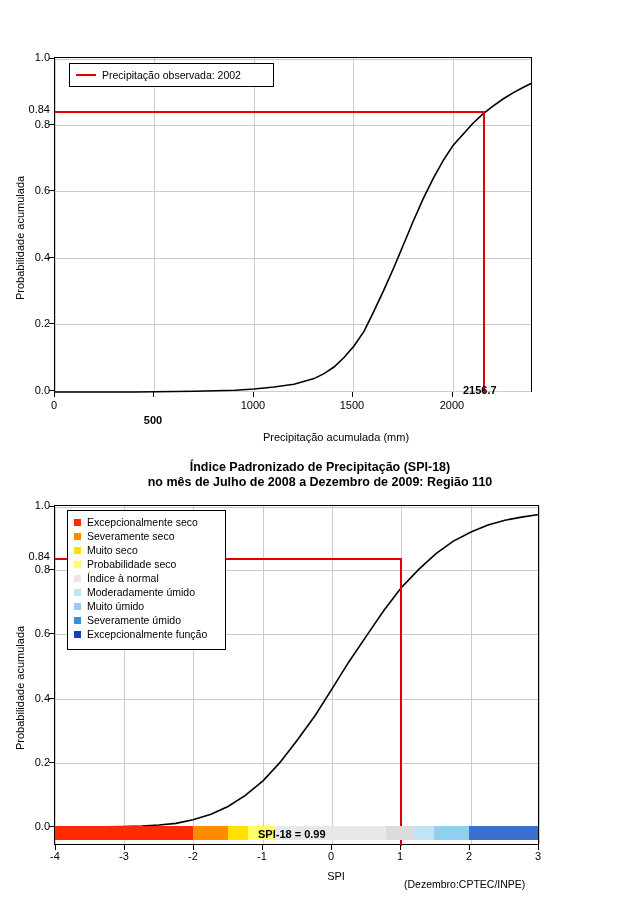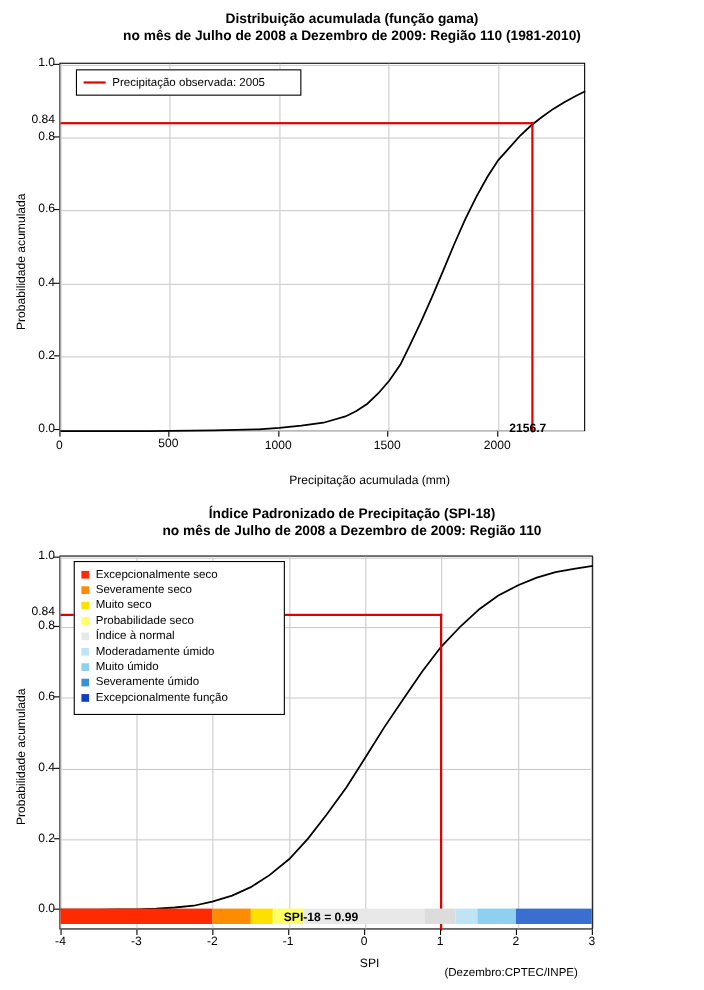--- a/index.html
+++ b/index.html
@@ -101,24 +101,20 @@
   .footer{
     position:absolute;font-size:10.5px;
   }
   svg{position:absolute;left:0;top:0;overflow:visible;}
 </style>
 </head>
 <body>
 
 <div class="panel panel-top">
 
-  <div class="title" style="position:absolute;top:10px;left:0;width:640px;">
-    <span class="l1">Distribuição acumulada (função gama)</span>
-    <span class="l2">no mês de Julho de 2008 a Dezembro de 2009: Região 110 (1981-2010)</span>
-  </div>
 
   <div class="ylab" style="left:14px;top:300px;">Probabilidade acumulada</div>
 
   <div class="plotbox" id="top-plot" style="left:54px;top:57px;width:478px;height:335px;">
 
     <div class="gridv" style="left:0px;"></div>
     <div class="gridv" style="left:99px;"></div>
     <div class="gridv" style="left:199px;"></div>
     <div class="gridv" style="left:298px;"></div>
     <div class="gridv" style="left:398px;"></div>
@@ -155,33 +151,33 @@
   <div class="tickmark-y" style="left:49px;top:124px;"></div>
   <div class="tickmark-y" style="left:49px;top:58px;"></div>
 
   <div class="tickmark-x" style="left:54px;top:392px;"></div>
   <div class="tickmark-x" style="left:153px;top:392px;"></div>
   <div class="tickmark-x" style="left:253px;top:392px;"></div>
   <div class="tickmark-x" style="left:352px;top:392px;"></div>
   <div class="tickmark-x" style="left:452px;top:392px;"></div>
 
   <div class="tickx" style="left:54px;top:399px;">0</div>
-  <div class="tickx" style="left:153px;top:397px;">500</div>
+  <div class="tickx" style="left:153px;top:414px;font-weight:bold;">500</div>
   <div class="tickx" style="left:253px;top:399px;">1000</div>
   <div class="tickx" style="left:352px;top:399px;">1500</div>
   <div class="tickx" style="left:452px;top:399px;">2000</div>
 
   <div class="annot annot-bold" style="left:463px;top:384px;">2156.7</div>
 
   <div class="xlab" style="top:431px;">Precipitação acumulada (mm)</div>
 
   <div class="legend" style="left:69px;top:63px;width:205px;height:24px;">
     <div class="row">
       <span class="swatch"></span>
-      <span class="lbl">Precipitação observada: 2005</span>
+      <span class="lbl">Precipitação observada: 2002</span>
     </div>
   </div>
 </div>
 
 <div class="panel panel-bottom">
 
   <div class="title" style="position:absolute;top:10px;left:0;width:640px;">
     <span class="l1">Índice Padronizado de Precipitação (SPI-18)</span>
     <span class="l2">no mês de Julho de 2008 a Dezembro de 2009: Região 110</span>
   </div>
@@ -259,21 +255,21 @@
   <div class="tickx" style="left:262px;top:400px;">-1</div>
   <div class="tickx" style="left:331px;top:400px;">0</div>
   <div class="tickx" style="left:400px;top:400px;">1</div>
   <div class="tickx" style="left:469px;top:400px;">2</div>
   <div class="tickx" style="left:538px;top:400px;">3</div>
 
   <div class="xlab" style="top:420px;">SPI</div>
 
   <div class="footer" style="left:404px;top:428px;">(Dezembro:CPTEC/INPE)</div>
 
-  <div class="legend" style="left:67px;top:60px;width:192px;height:140px;">
+  <div class="legend" style="left:67px;top:60px;width:159px;height:140px;">
     <div class="row">
       <span class="dot" style="background:#ff2a00;"></span>
       <span class="lbl">Excepcionalmente seco</span>
     </div>
     <div class="row">
       <span class="dot" style="background:#ff8c00;"></span>
       <span class="lbl">Severamente seco</span>
     </div>
     <div class="row">
       <span class="dot" style="background:#ffe000;"></span>

